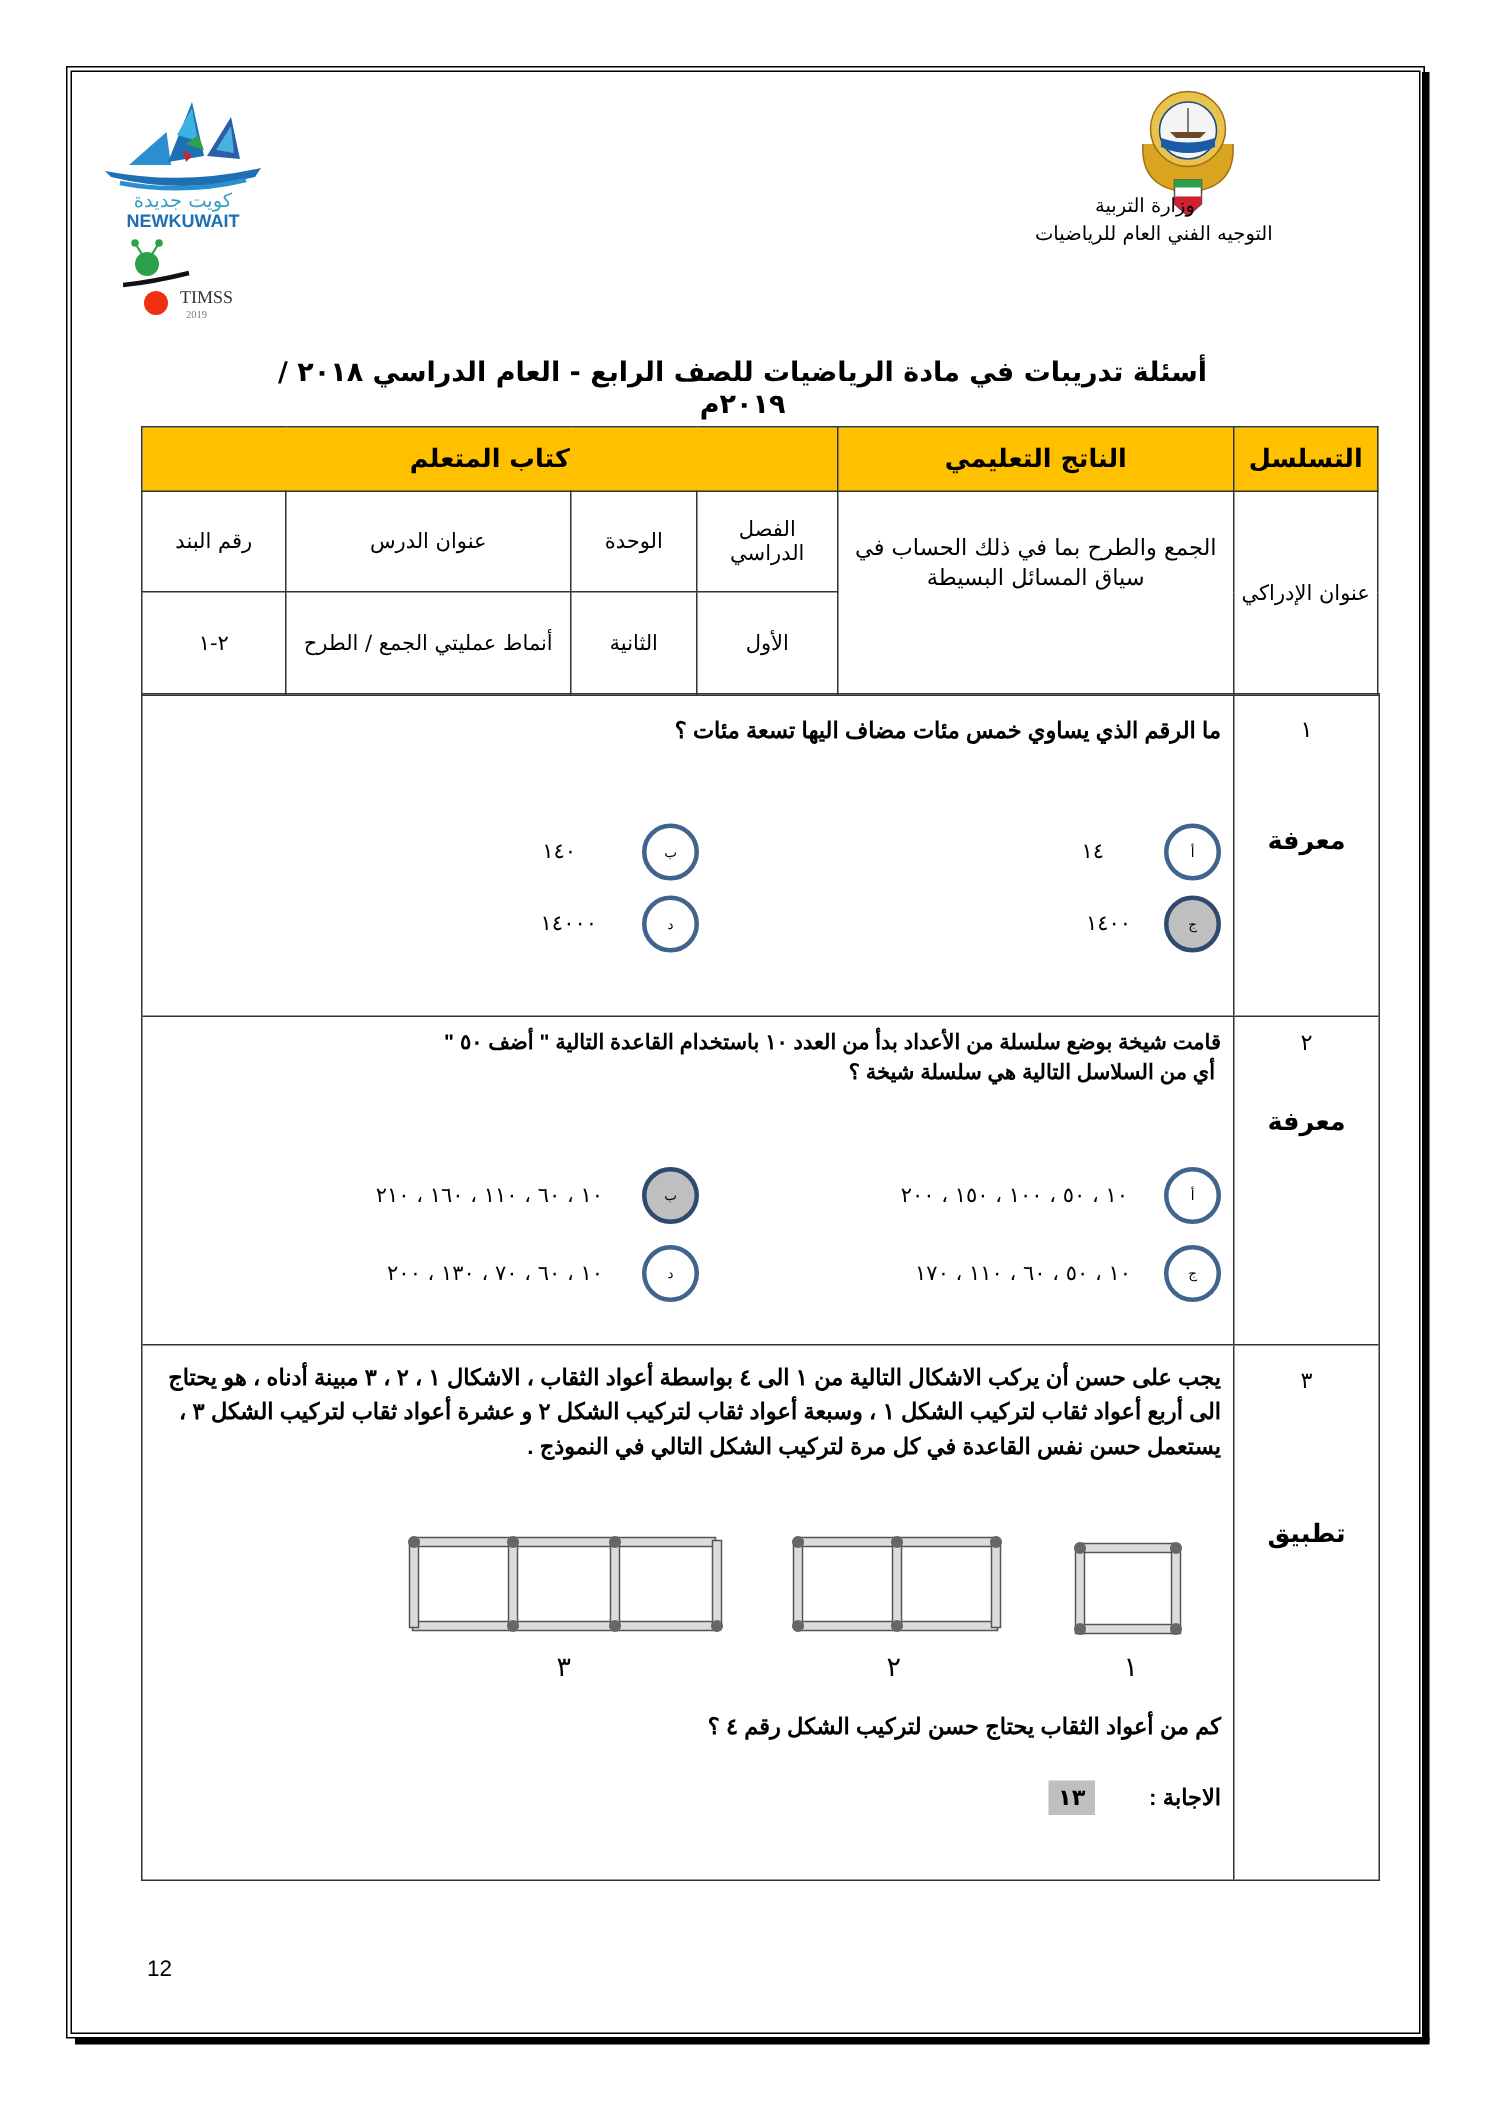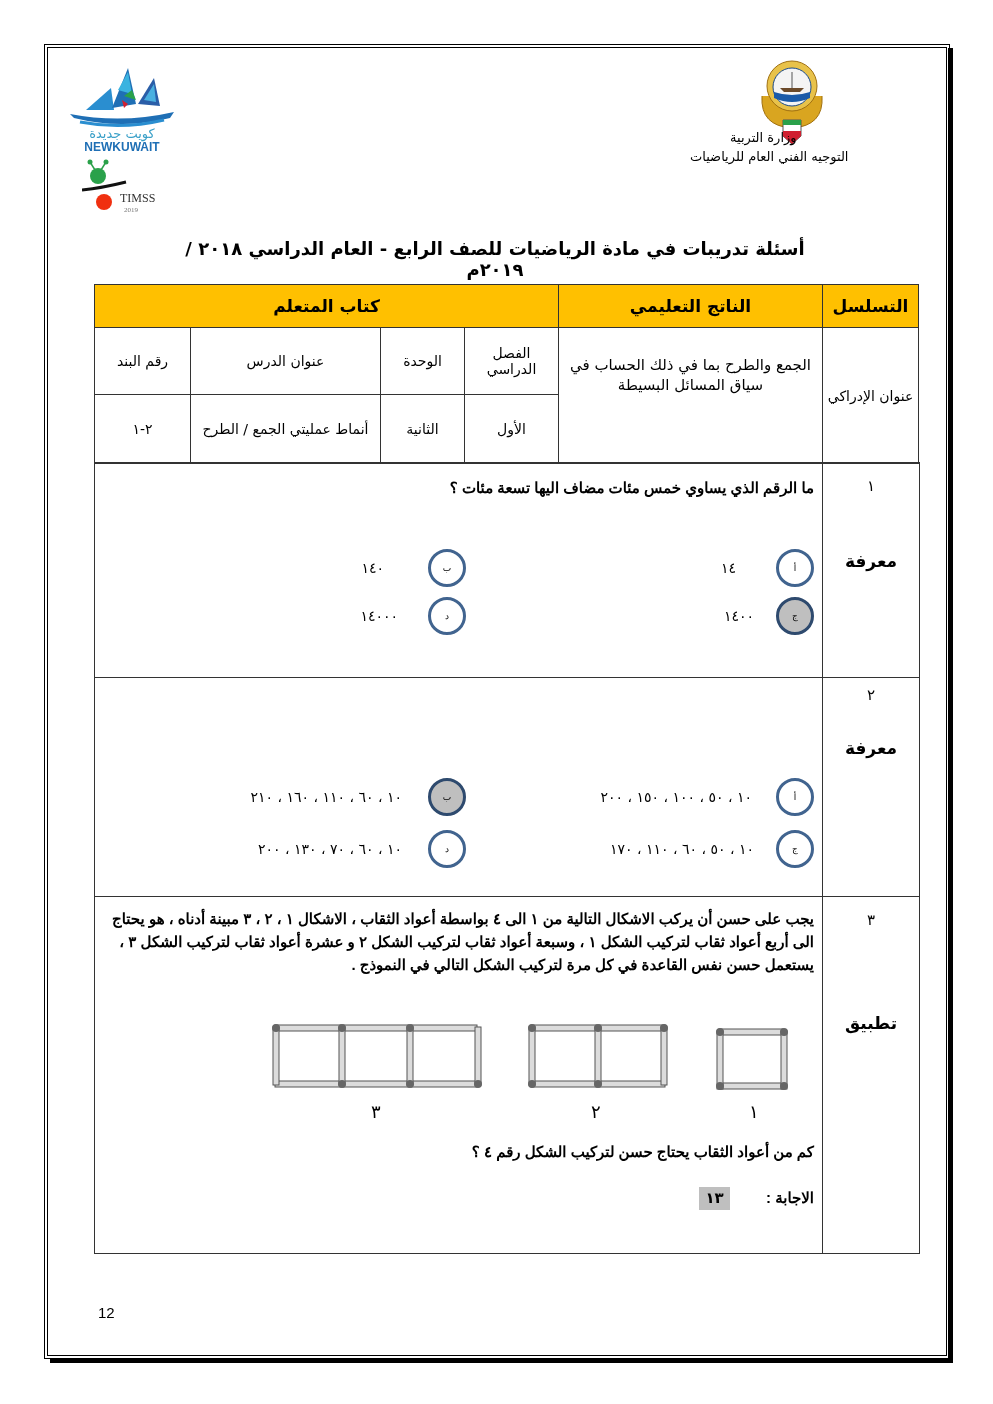--- a/index.html
+++ b/index.html
@@ -164,20 +164,22 @@
     </div>
   </div>
 
   <div class="qrow" style="height:218px">
     <div class="qside">
       <span class="num" style="margin-top:8px">٢</span>
       <span class="level" style="top:60px">معرفة</span>
     </div>
     <div class="qbody">
       <div class="qtext" style="top:6px;line-height:20px">
+        <div>قامت شيخة بوضع سلسلة من الأعداد بدأ من العدد ١٠ باستخدام القاعدة التالية " أضف ٥٠ "</div>
+        <div style="padding-right:4px">أي من السلاسل التالية هي سلسلة شيخة ؟</div>
       </div>
 
       <div class="opt" style="right:8px;top:100px">
         <div class="bubble">أ</div>
         <span class="opt-val" style="margin-right:24px">١٠ ، ٥٠ ، ١٠٠ ، ١٥٠ ، ٢٠٠</span>
       </div>
       <div class="opt" style="right:356px;top:100px">
         <div class="bubble sel">ب</div>
         <span class="opt-val" style="margin-right:26px">١٠ ، ٦٠ ، ١١٠ ، ١٦٠ ، ٢١٠</span>
       </div>

